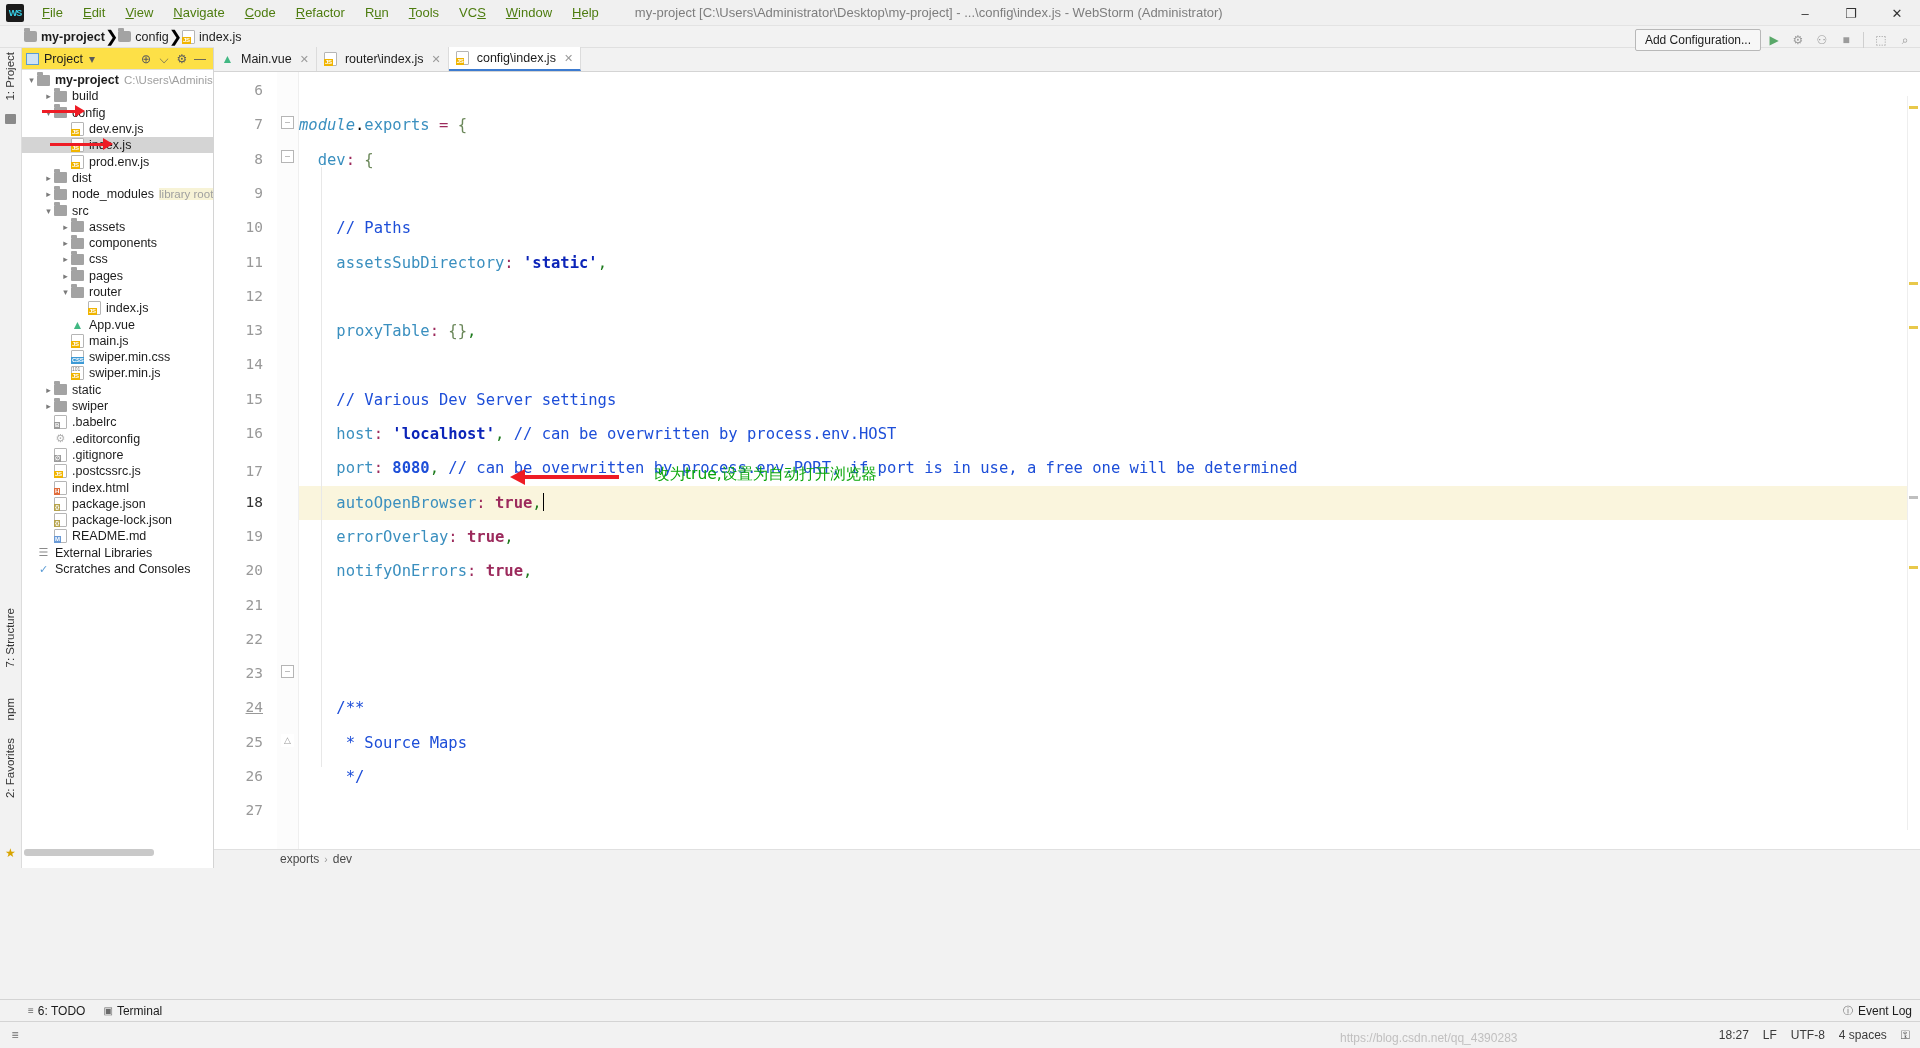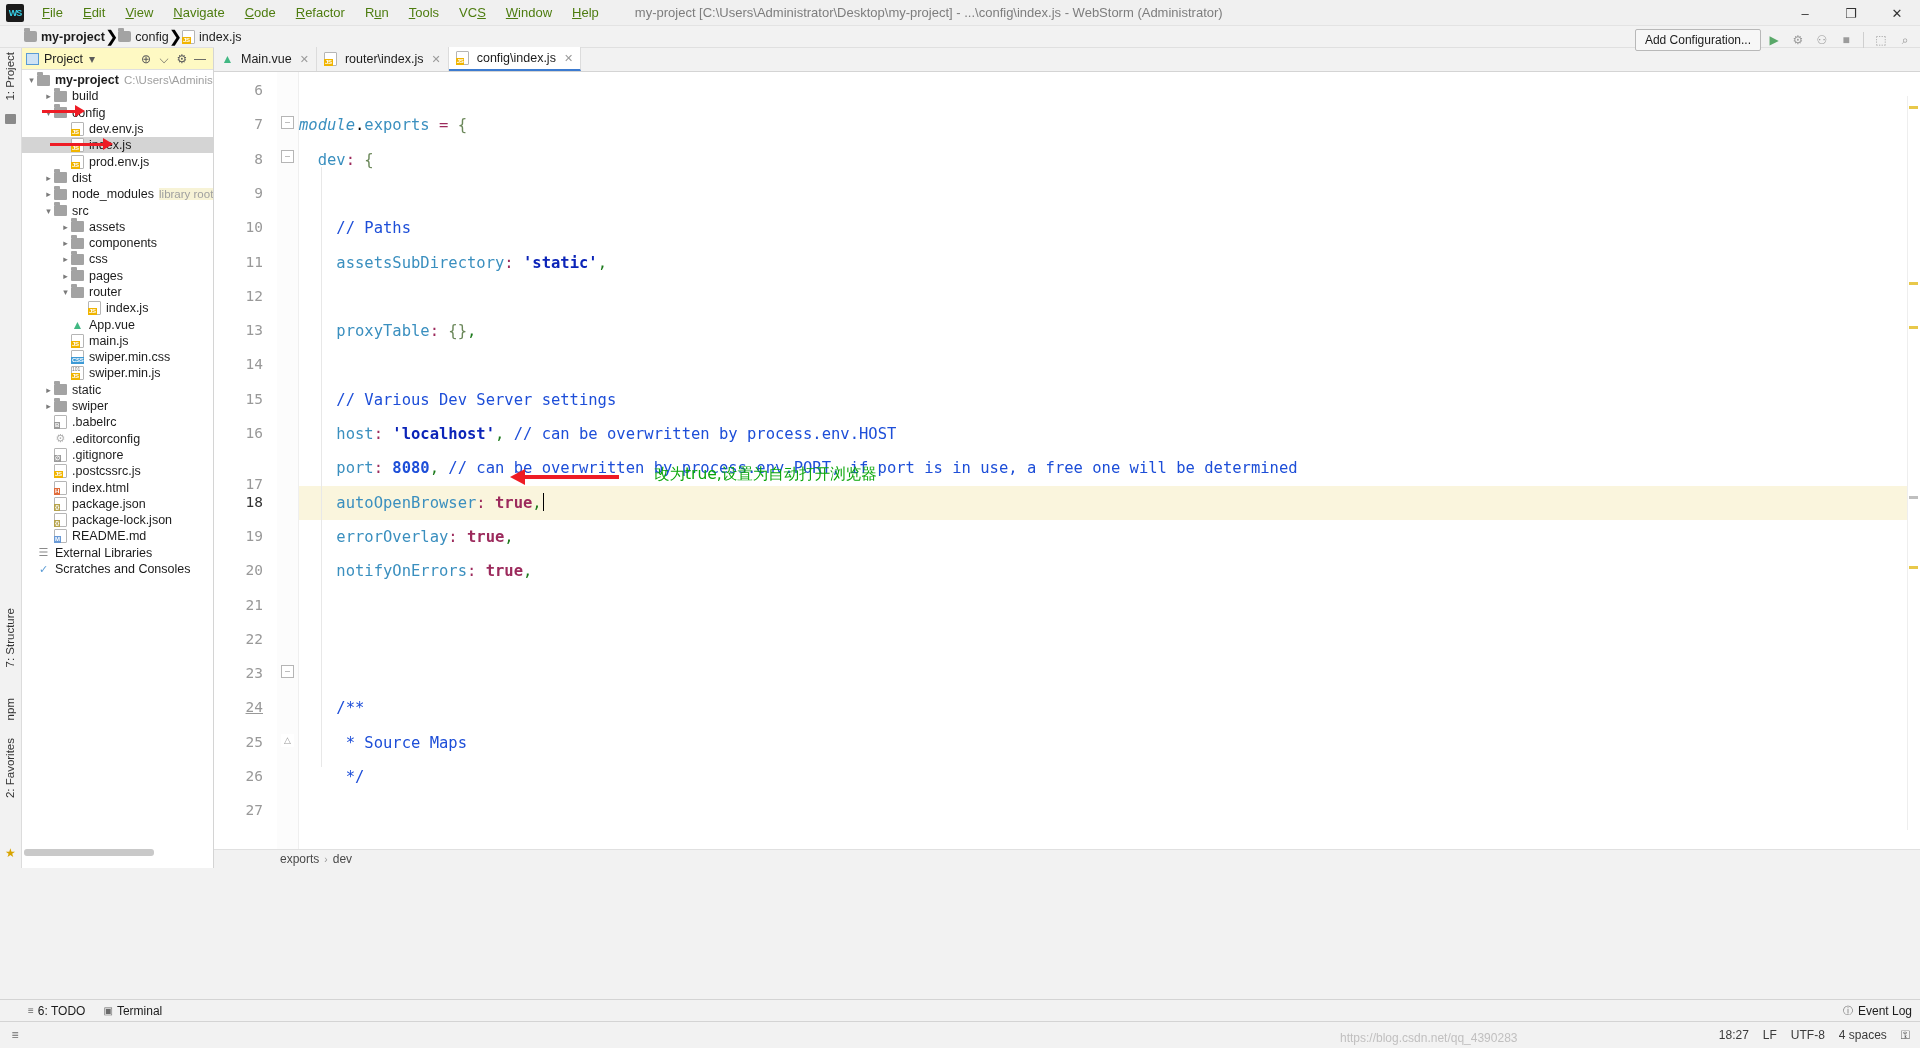--- a/index.html
+++ b/index.html
@@ -45,21 +45,21 @@
   .tbtn { width:22px; height:22px; display:flex; align-items:center;
     justify-content:center; color:#9b9b9b; font-size:12px; }
   .tbtn.green { color:#59a869; }
   .divider-v { width:1px; height:16px; background:#cfcfcf; margin:0 4px; }
   .vlabel { writing-mode:vertical-rl; font-size:11.5px; color:#333;
     white-space:nowrap; transform:rotate(180deg); }
 
   
   .projpanel { position:absolute; left:22px; top:48px; width:192px; bottom:180px;
     background:#fff; border-right:1px solid #d4d4d4; }
-  .proj-header { height:22px; background:#fef9c3; display:flex; align-items:center;
+  .proj-header { height:22px; background:#fde047; display:flex; align-items:center;
     padding:0 4px; border-bottom:1px solid #e0e0e0; }
   .proj-title { font-size:12.5px; color:#1c1c1c; margin-left:5px; }
   .ph-ic { width:13px; height:12px; border:1.5px solid #5a9bd5; background:#cfe3f5; }
   .ph-spacer { flex:1; }
   .ph-btn { width:18px; height:18px; display:flex; align-items:center;
     justify-content:center; color:#5a5a5a; font-size:12px; }
   .tree { padding-top:2px; font-size:12.5px; color:#1c1c1c; overflow:hidden; height:calc(100% - 22px); }
   .trow { height:16.3px; display:flex; align-items:center; white-space:nowrap;
     position:relative; }
   .trow.sel { background:#d4d4d4; }
@@ -518,21 +518,21 @@
           <div class="ln" style="top: 44.3px;">7</div>
           <div class="ln" style="top: 78.6px;">8</div>
           <div class="ln" style="top: 112.9px;">9</div>
           <div class="ln" style="top: 147.2px;">10</div>
           <div class="ln" style="top: 181.5px;">11</div>
           <div class="ln" style="top: 215.8px;">12</div>
           <div class="ln" style="top: 250.1px;">13</div>
           <div class="ln" style="top: 284.4px;">14</div>
           <div class="ln" style="top: 318.7px;">15</div>
           <div class="ln" style="top: 353px;">16</div>
-          <div class="ln" style="top: 404px;">17</div>
+          <div class="ln" style="top: 391px;">17</div>
           <div class="ln cur" style="top: 421.6px;">18</div>
           <div class="ln" style="top: 455.9px;">19</div>
           <div class="ln" style="top: 490.2px;">20</div>
           <div class="ln" style="top: 524.5px;">21</div>
           <div class="ln" style="top: 558.8px;">22</div>
           <div class="ln" style="top: 593.1px;">23</div>
           <div class="ln" style="top: 627.4px; text-decoration: underline;">24</div>
           <div class="ln" style="top: 661.7px;">25</div>
           <div class="ln" style="top: 696px;">26</div>
           <div class="ln" style="top: 730.3px;">27</div>

